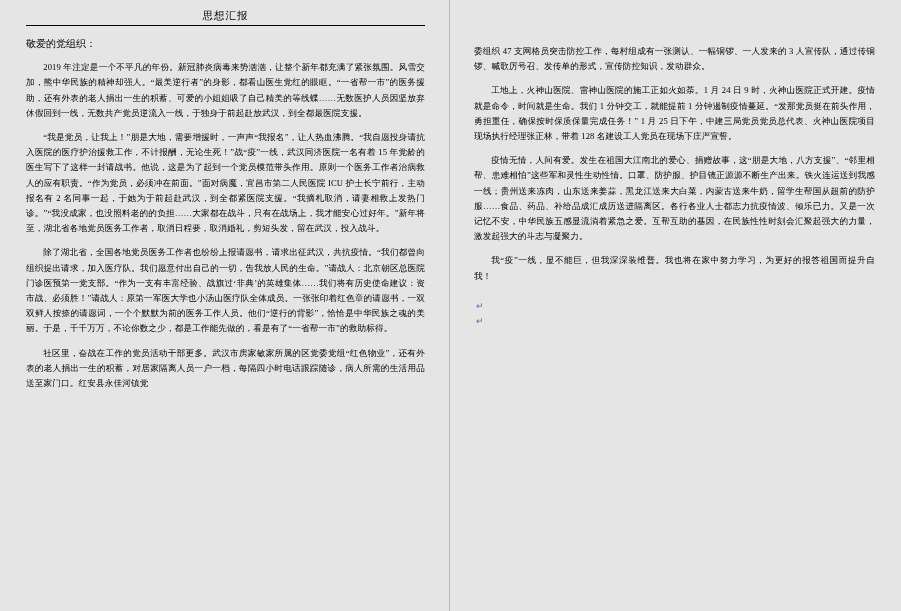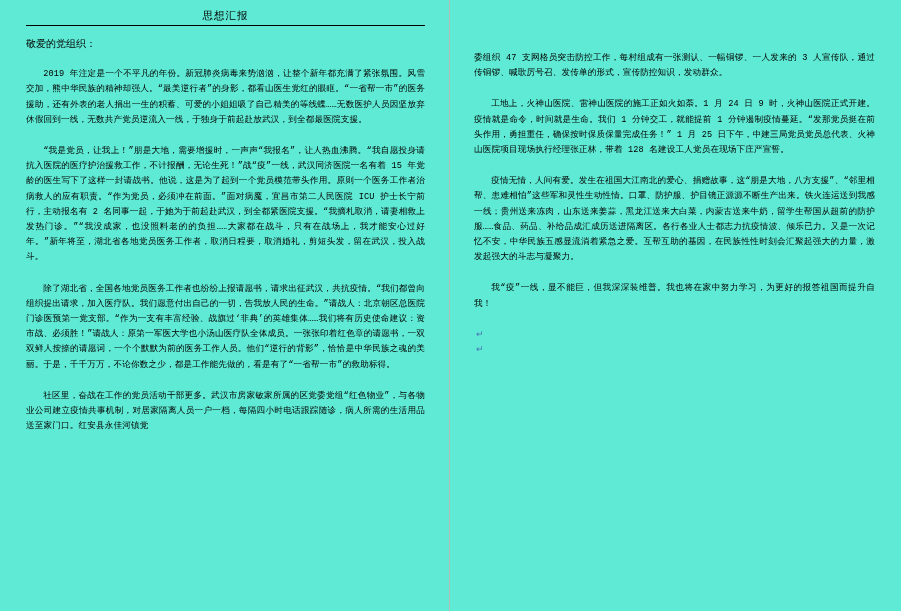--- a/index.html
+++ b/index.html
@@ -18,21 +18,21 @@
     position: relative;
     width: 901px;
     height: 611px;
     display: flex;
     flex-direction: row;
     background: #ffffff;
   }
   .page {
     position: relative;
     box-sizing: border-box;
-    background: #5eead4;
+    background: #e5e5e5;
     height: 611px;
     overflow: hidden;
   }
   .page-left {
     width: 450px;
     border-right: 1px solid #b9b9b9;
     padding: 8px 24px 6px 26px;
   }
   .page-right {
     width: 451px;
@@ -53,23 +53,22 @@
     height: 0;
   }
   .header-spacer {
     height: 27px;
   }
   .para {
     font-size: 8.6px;
     line-height: 15.2px;
     text-align: justify;
     text-justify: inter-ideograph;
-    margin: 16px 0 0 0;
+    margin: 9px 0 0 0;
     letter-spacing: 0.15px;
-    font-family: Liberation Mono, monospace;
   }
   .indent {
     text-indent: 2em;
   }
   .salutation {
     font-size: 10px;
     line-height: 15.2px;
     margin-bottom: 1px;
   }
   .pilcrow {
@@ -89,21 +88,21 @@
 
   <div class="page page-left">
     <div class="header">思想汇报</div>
     <div class="header-rule"></div>
 
     <div class="salutation">敬爱的党组织：</div>
 
     <p class="para indent">2019 年注定是一个不平凡的年份。新冠肺炎病毒来势汹汹，让整个新年都充满了紧张氛围。风雪交加，熊中华民族的精神却强人。“最美逆行者”的身影，都看山医生党红的眼眶。“一省帮一市”的医务援助，还有外表的老人捐出一生的积蓄、可爱的小姐姐吸了自己精美的等线蝶……无数医护人员因坚放弃休假回到一线，无数共产党员逆流入一线，于独身于前起赴放武汉，到全都最医院支援。</p>
     <p class="para indent">“我是党员，让我上！”朋是大地，需要增援时，一声声“我报名”，让人热血沸腾。“我自愿投身请抗入医院的医疗护治援救工作，不计报酬，无论生死！”战“疫”一线，武汉同济医院一名有着 15 年党龄的医生写下了这样一封请战书。他说，这是为了起到一个党员模范带头作用。原则一个医务工作者治病救人的应有职责。“作为党员，必须冲在前面。”面对病魔，宜昌市第二人民医院 ICU 护士长宁前行，主动报名有 2 名同事一起，于她为于前起赴武汉，到全都紧医院支援。“我摘札取消，请妻相救上发热门诊。”“我没成家，也没照料老的的负担……大家都在战斗，只有在战场上，我才能安心过好年。”新年将至，湖北省各地党员医务工作者，取消日程要，取消婚礼，剪短头发，留在武汉，投入战斗。</p>
     <p class="para indent">除了湖北省，全国各地党员医务工作者也纷纷上报请愿书，请求出征武汉，共抗疫情。“我们都曾向组织提出请求，加入医疗队。我们愿意付出自己的一切，告我放人民的生命。”请战人：北京朝区总医院门诊医预第一党支部。“作为一支有丰富经验、战旗过‘非典’的英雄集体……我们将有历史使命建议：资市战、必须胜！”请战人：原第一军医大学也小汤山医疗队全体成员。一张张印着红色章的请愿书，一双双鲜人按捺的请愿词，一个个默默为前的医务工作人员。他们“逆行的背影”，恰恰是中华民族之魂的美丽。于是，千千万万，不论你数之少，都是工作能先做的，看是有了“一省帮一市”的救助标得。</p>
-    <p class="para indent">社区里，奋战在工作的党员活动干部更多。武汉市房家敏家所属的区党委党组“红色物业”，与各物业公司建立疫情共事机制，对居家隔离人员一户一档，每隔四小时电话跟踪随诊，病人所需的生活用品送至家门口。红安县永佳河镇党</p>
+    <p class="para indent">社区里，奋战在工作的党员活动干部更多。武汉市房家敏家所属的区党委党组“红色物业”，还有外表的老人捐出一生的积蓄，对居家隔离人员一户一档，每隔四小时电话跟踪随诊，病人所需的生活用品送至家门口。红安县永佳河镇党</p>
   </div>
 
   <div class="page page-right">
     <div class="header-spacer"></div>
 
     <p class="para">委组织 47 支网格员突击防控工作，每村组成有一张测认、一幅铜锣、一人发来的 3 人宣传队，通过传铜锣、喊歌厉号召、发传单的形式，宣传防控知识，发动群众。</p>
     <p class="para indent">工地上，火神山医院、雷神山医院的施工正如火如荼。1 月 24 日 9 时，火神山医院正式开建。疫情就是命令，时间就是生命。我们 1 分钟交工，就能提前 1 分钟遏制疫情蔓延。“发那党员挺在前头作用，勇担重任，确保按时保质保量完成任务！” 1 月 25 日下午，中建三局党员党员总代表、火神山医院项目现场执行经理张正林，带着 128 名建设工人党员在现场下庄严宣誓。</p>
     <p class="para indent">疫情无情，人间有爱。发生在祖国大江南北的爱心、捐赠故事，这“朋是大地，八方支援”、“邻里相帮、患难相怕”这些军和灵性生动性情。口罩、防护服、护目镜正源源不断生产出来。铁火连运送到我感一线；贵州送来冻肉，山东送来姜蒜，黑龙江送来大白菜，内蒙古送来牛奶，留学生帮国从超前的防护服……食品、药品、补给品成汇成历送进隔离区。各行各业人士都志力抗疫情波、倾乐已力。又是一次记忆不安，中华民族五感显流淌着紧急之爱。互帮互助的基因，在民族性性时刻会汇聚起强大的力量，激发起强大的斗志与凝聚力。</p>
     <p class="para indent">我“疫”一线，显不能巨，但我深深装维普。我也将在家中努力学习，为更好的报答祖国而提升自我！</p>
 

